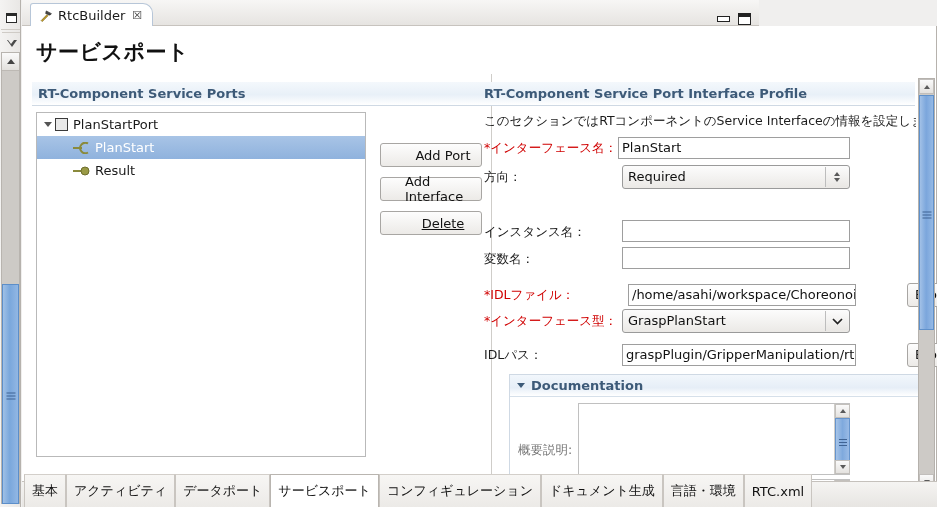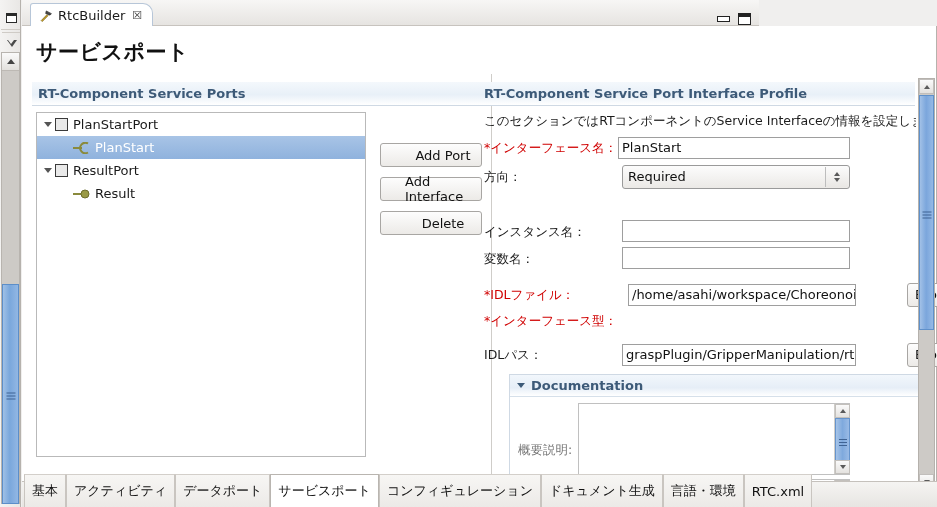--- a/index.html
+++ b/index.html
@@ -193,21 +193,21 @@
     background: linear-gradient(to bottom,#fdfdfd,#eceae7);
     border: 1px solid #a8a6a3;
     border-radius: 3px;
     font-size: 13px; color:#111;
     display:flex; align-items:center; justify-content:center;
     box-sizing:border-box;
     padding-left:24px;
   }
   .btn.b-addport { left: 358px; top: 117px; }
   .btn.b-addif   { left: 358px; top: 151px; }
-  .btn.b-delete  { left: 358px; top: 185px; }
+  .btn.b-delete  { left: 358px; top: 185px; text-decoration: underline; }
 
   
   .split {
     position:absolute; left: 469px; top: 48px; width:1px; height: 415px;
     background:#cfcdc9;
   }
 
   
   .rp-head { left: 456px; top: 56px; width: 437px; }
   .rp-desc {
@@ -441,27 +441,20 @@
 
         <div class="tnode sel">
           <div class="if-indent"></div>
           <svg class="ico-socket" viewBox="0 0 18 12">
             <line x1="0" y1="6" x2="9" y2="6" stroke="#8a8a3c" stroke-width="2"></line>
             <path d="M15 1.5 A5.2 5.2 0 1 0 15 10.5" fill="none" stroke="#8a8a3c" stroke-width="2"></path>
           </svg>
           <span>PlanStart</span>
         </div>
 
-        <div class="tnode">
-          <div class="twist">
-            <div class="twist-glyph"></div>
-          </div>
-          <div class="port-box"></div>
-          <span>ResultPort</span>
-        </div>
 
         <div class="tnode">
           <div class="if-indent"></div>
           <svg class="ico-plug" viewBox="0 0 18 12">
             <line x1="0" y1="6" x2="8" y2="6" stroke="#8a8a3c" stroke-width="2"></line>
             <circle cx="12" cy="6" r="4" fill="#9a9a46" stroke="#6e6e2c" stroke-width="1"></circle>
           </svg>
           <span>Result</span>
         </div>
       </div>
@@ -505,20 +498,28 @@
       </div>
 
       <div class="frow" style="top:257px;">
         <div class="flabel req">*IDLファイル：</div>
         <div class="finput" style="left:144px; width:228px; top:1px;">/home/asahi/workspace/Choreonoid</div>
         <div class="browse" style="left:379px; width:62px; top:0px;">Browse</div>
       </div>
 
       <div class="frow" style="top:283px;">
         <div class="flabel req">*インターフェース型：</div>
+        <div class="fcombo" style="left:138px; width:228px; top:0px;">
+          <span>GraspPlanStart</span>
+          <div class="combo-arrow-box">
+            <svg width="11" height="8" viewBox="0 0 11 8">
+                <path d="M1 2 L5.5 6.5 L10 2" fill="none" stroke="#222" stroke-width="1.7"></path>
+              </svg>
+          </div>
+        </div>
       </div>
 
       <div class="frow" style="top:317px;">
         <div class="flabel">IDLパス：</div>
         <div class="finput" style="left:138px; width:234px; top:1px;">graspPlugin/GripperManipulation/rtc/</div>
         <div class="browse" style="left:379px; width:62px; top:0px;">Browse</div>
       </div>
 
       <div class="docgrp">
         <div class="docgrp-head">

